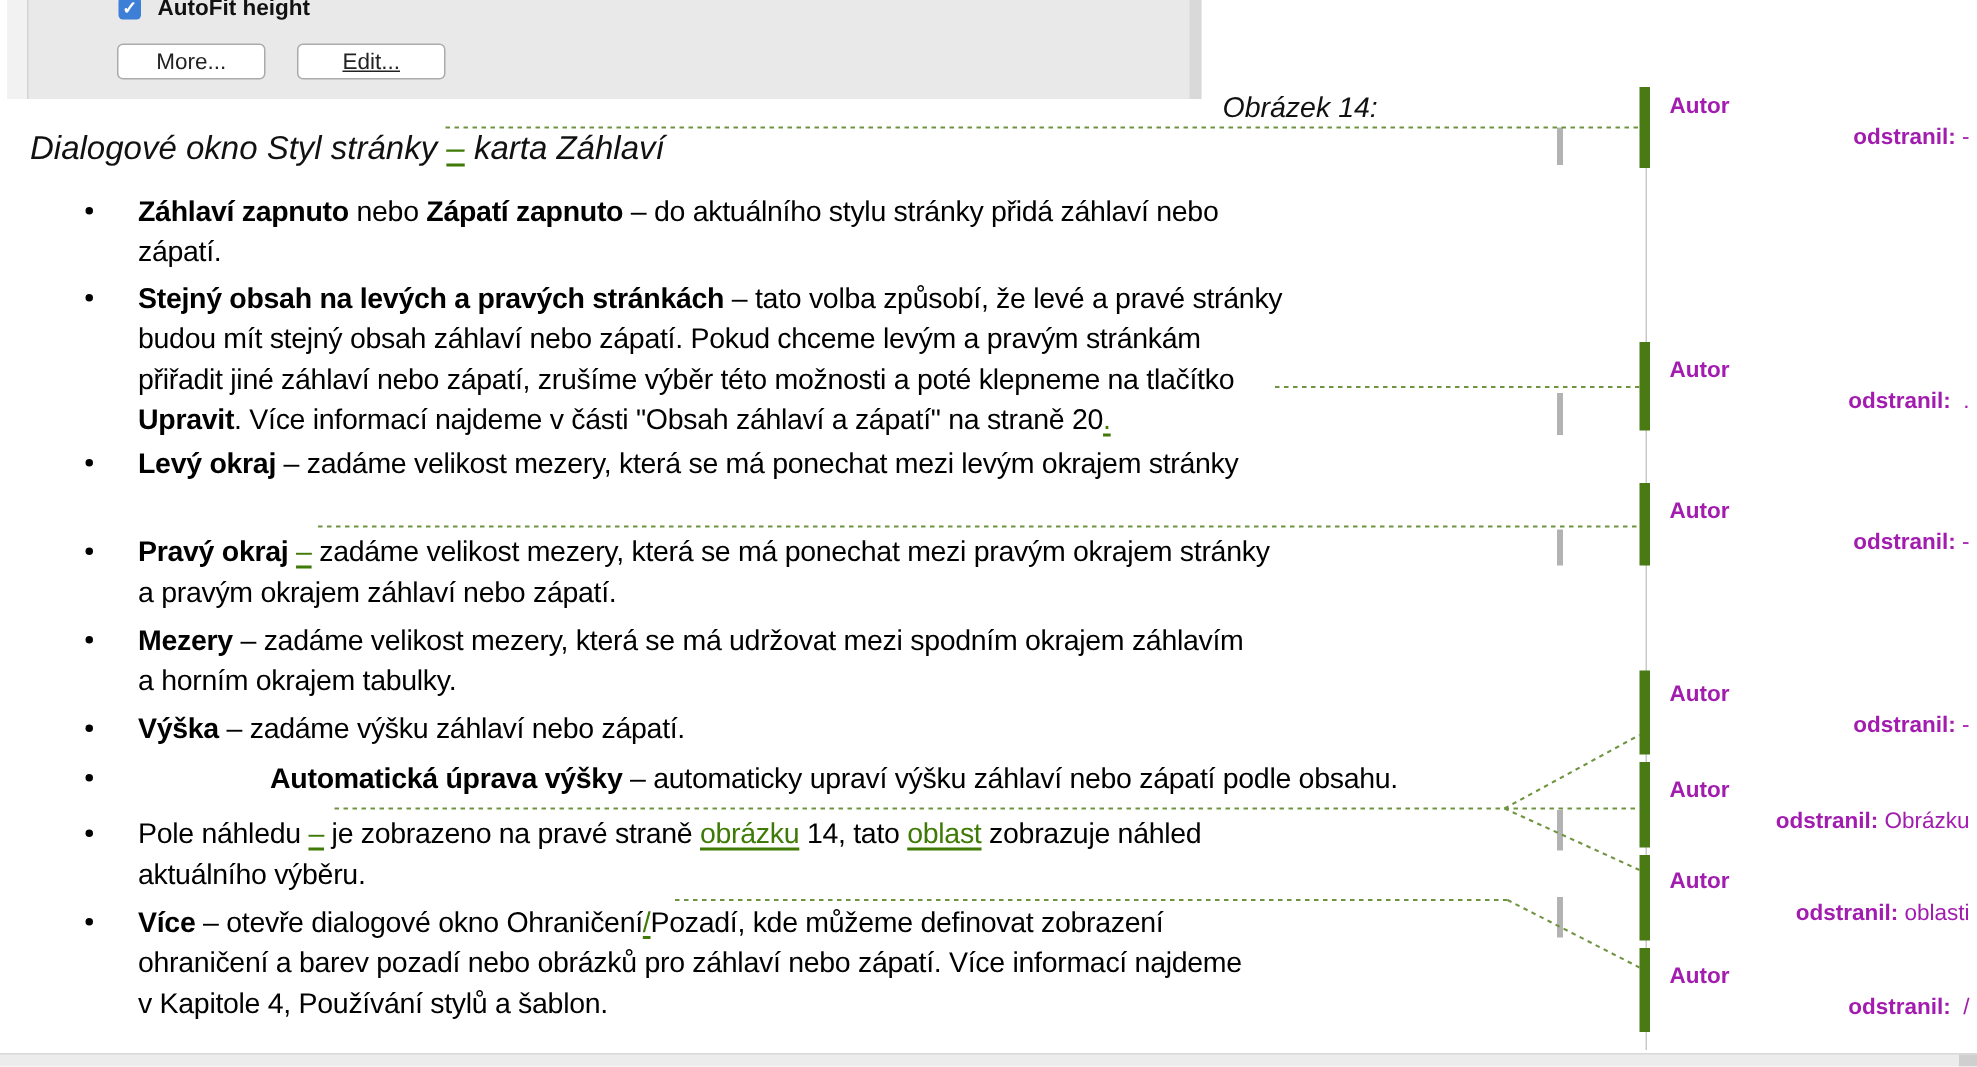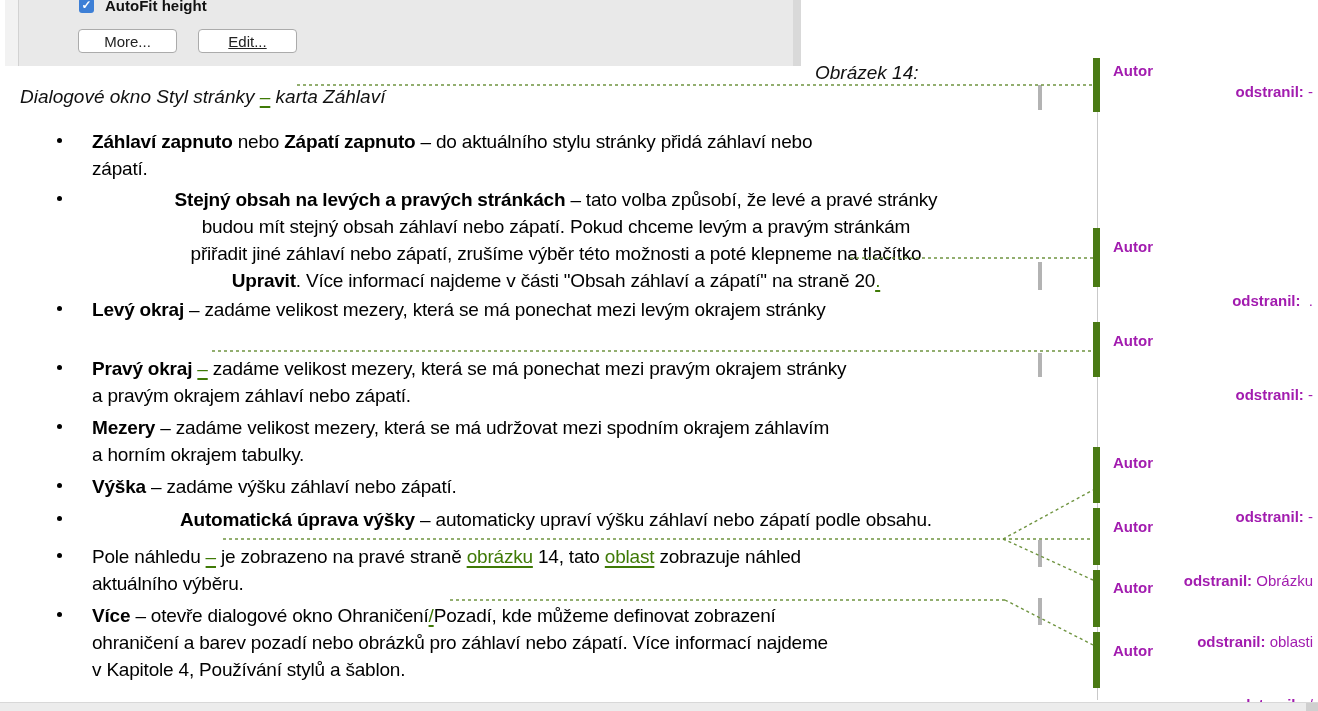--- a/index.html
+++ b/index.html
@@ -21,33 +21,33 @@
     position:absolute;left:74px;top:-2px;width:15px;height:15px;border-radius:3px;
     background:#3d7fd6;color:#fff;font-size:12px;line-height:15px;text-align:center;font-weight:bold;
   }
   .dlg-checklabel{position:absolute;left:100px;top:-3px;font-size:15px;font-weight:600;color:#111;}
   .dlg-btn{
     position:absolute;top:29px;height:24px;width:99px;background:#ffffff;border:1px solid #ababab;
     border-radius:4px;font-size:15px;color:#222;text-align:center;line-height:23px;box-sizing:border-box;
   }
   
   .caption1{position:absolute;left:815px;top:62px;font-size:19px;font-style:italic;color:#111;}
-  .caption2{position:absolute;left:20px;top:86px;font-size:19px;font-style:italic;color:#111;}
+  .caption2{position:absolute;left:20px;top:86px;font-size:22px;font-style:italic;color:#111;}
   
   .bullet{position:absolute;left:55px;width:965px;}
   .bdot{position:absolute;left:2px;top:10px;width:5px;height:5px;border-radius:50%;background:#000;}
   .blines{margin-left:37px;}
   .bline{height:27px;line-height:27px;font-size:19px;letter-spacing:-0.2px;white-space:nowrap;}
   .seg-b{font-weight:bold;}
   .seg-g{color:var(--green);text-decoration:underline;text-decoration-thickness:2px;text-underline-offset:3px;}
   
   .annot{position:absolute;left:1113px;width:200px;font-size:15px;line-height:21px;color:#a21caf;}
   .annot .a-author{font-weight:bold;}
   .annot .a-line2{font-weight:bold;text-align:right;}
-  .annot .a-line2.ind{padding-left:17px;margin-top:33px;}
+  .annot .a-line2.ind{padding-left:17px;}
   .annot .a-val{font-weight:normal;white-space:pre;}
   
   .vline{position:absolute;left:1097px;top:58px;width:1px;height:642px;background:#c9c9c9;}
   .gbar{position:absolute;left:1093px;width:7px;background:var(--bar-green);}
   .chbar{position:absolute;left:1038px;width:4px;background:#b3b3b3;}
   svg.overlay{position:absolute;left:0;top:0;pointer-events:none;}
   
   .bottomband{position:absolute;left:0;top:702px;width:1318px;height:9px;background:#ececec;border-top:1px solid #d8d8d8;}
   .bottomcorner{position:absolute;left:1306px;top:703px;width:12px;height:8px;background:#cfcfcf;}
 </style>
@@ -67,21 +67,21 @@
 <div class="caption2"><span class="seg-n">Dialogové okno Styl stránky </span><span class="seg-g">–</span><span class="seg-n"> karta Záhlaví</span></div>
 
 <div id="bullets">
     <div class="bullet" style="top: 128px;">
       <div class="bdot"></div>
       <div class="blines">
         <div class="bline"><span class="seg-b">Záhlaví zapnuto</span><span class="seg-n"> nebo </span><span class="seg-b">Zápatí zapnuto</span><span class="seg-n"> – do aktuálního stylu stránky přidá záhlaví nebo</span></div>
         <div class="bline"><span class="seg-n">zápatí.</span></div>
       </div>
     </div>
-    <div class="bullet" style="top: 186px; text-align: center;">
+    <div class="bullet" style="top: 186px;">
       <div class="bdot"></div>
       <div class="blines">
         <div class="bline"><span class="seg-b">Stejný obsah na levých a pravých stránkách</span><span class="seg-n"> – tato volba způsobí, že levé a pravé stránky</span></div>
         <div class="bline"><span class="seg-n">budou mít stejný obsah záhlaví nebo zápatí. Pokud chceme levým a pravým stránkám</span></div>
         <div class="bline"><span class="seg-n">přiřadit jiné záhlaví nebo zápatí, zrušíme výběr této možnosti a poté klepneme na tlačítko</span></div>
         <div class="bline"><span class="seg-b">Upravit</span><span class="seg-n">. Více informací najdeme v části "Obsah záhlaví a zápatí" na straně 20</span><span class="seg-g">.</span></div>
       </div>
     </div>
     <div class="bullet" style="top: 296px;">
       <div class="bdot"></div>

